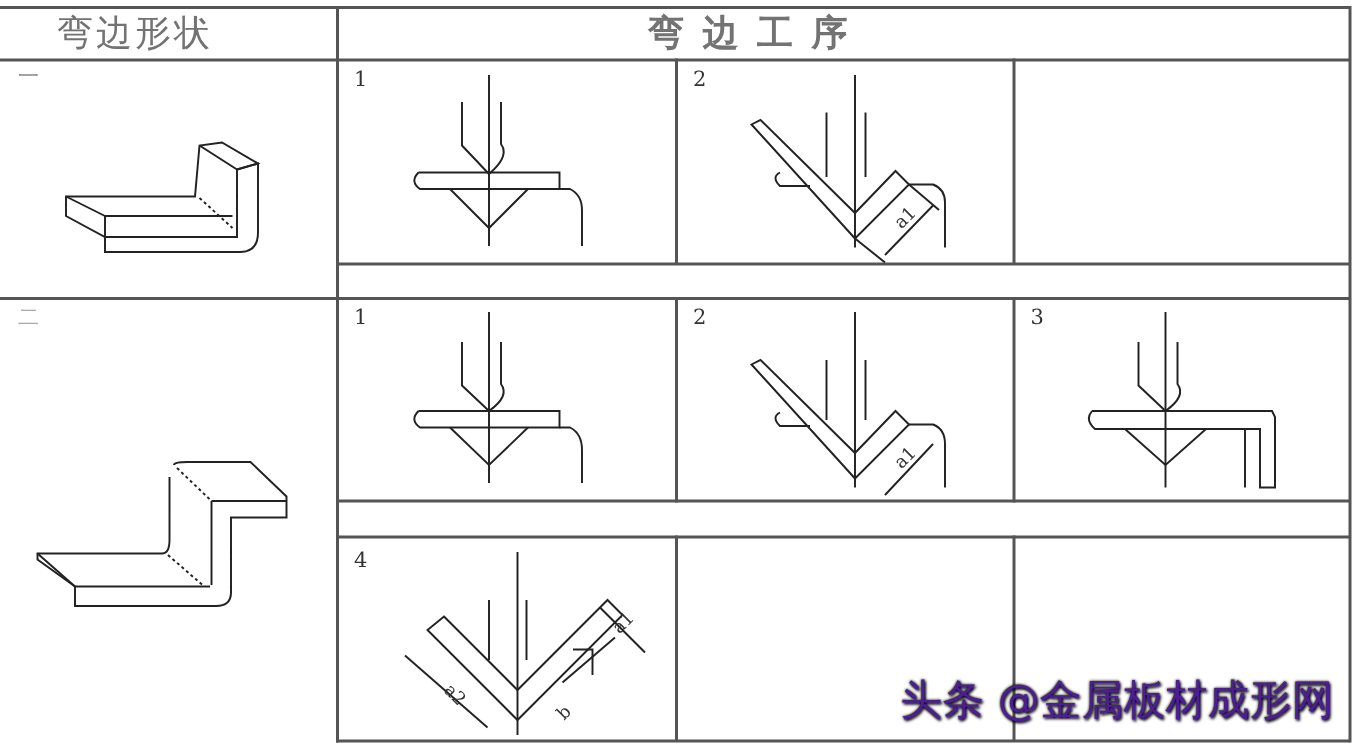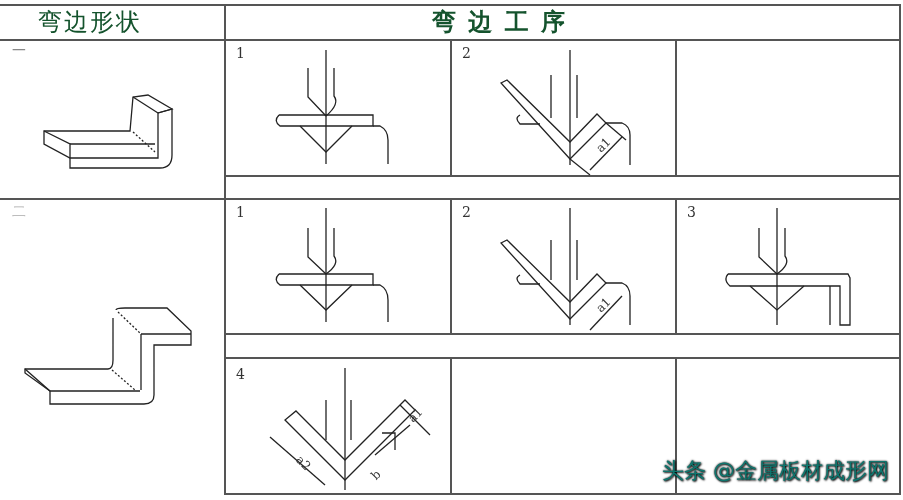--- a/index.html
+++ b/index.html
@@ -1,22 +1,22 @@
 <!DOCTYPE html>
 <html><head>
 <meta charset="utf-8">
 <style>
   html,body{margin:0;padding:0;background:#fff;}
   body{width:903px;height:500px;position:relative;overflow:hidden;font-family:"DejaVu Serif",serif;}
   .hl{position:absolute;height:2px;background:#555;}
   .vl{position:absolute;width:2px;background:#555;}
-  .hdr{position:absolute;font-size:24px;color:#14532d;letter-spacing:2px;}
+  .hdr{position:absolute;font-size:24px;color:#737373;letter-spacing:2px;}
   .idx{position:absolute;font-size:14px;color:#333;}
   svg{position:absolute;left:0;top:0;}
-  .wm{position:absolute;right:14px;bottom:14px;font-family:"DejaVu Sans",sans-serif;font-size:22px;color:#0f766e;text-shadow:0 0 2px #000,1px 1px 2px #000;}
+  .wm{position:absolute;right:14px;bottom:14px;font-family:"DejaVu Sans",sans-serif;font-size:28px;color:#4c1d95;text-shadow:0 0 2px #000,1px 1px 2px #000;}
 </style>
 </head>
 <body>
 
 <div class="hl" style="left:0;top:4px;width:900px;"></div>
 <div class="hl" style="left:0;top:39px;width:900px;"></div>
 <div class="hl" style="left:224px;top:175px;width:676px;"></div>
 <div class="hl" style="left:0;top:198px;width:900px;"></div>
 <div class="hl" style="left:224px;top:333px;width:676px;"></div>
 <div class="hl" style="left:224px;top:357px;width:676px;"></div>

